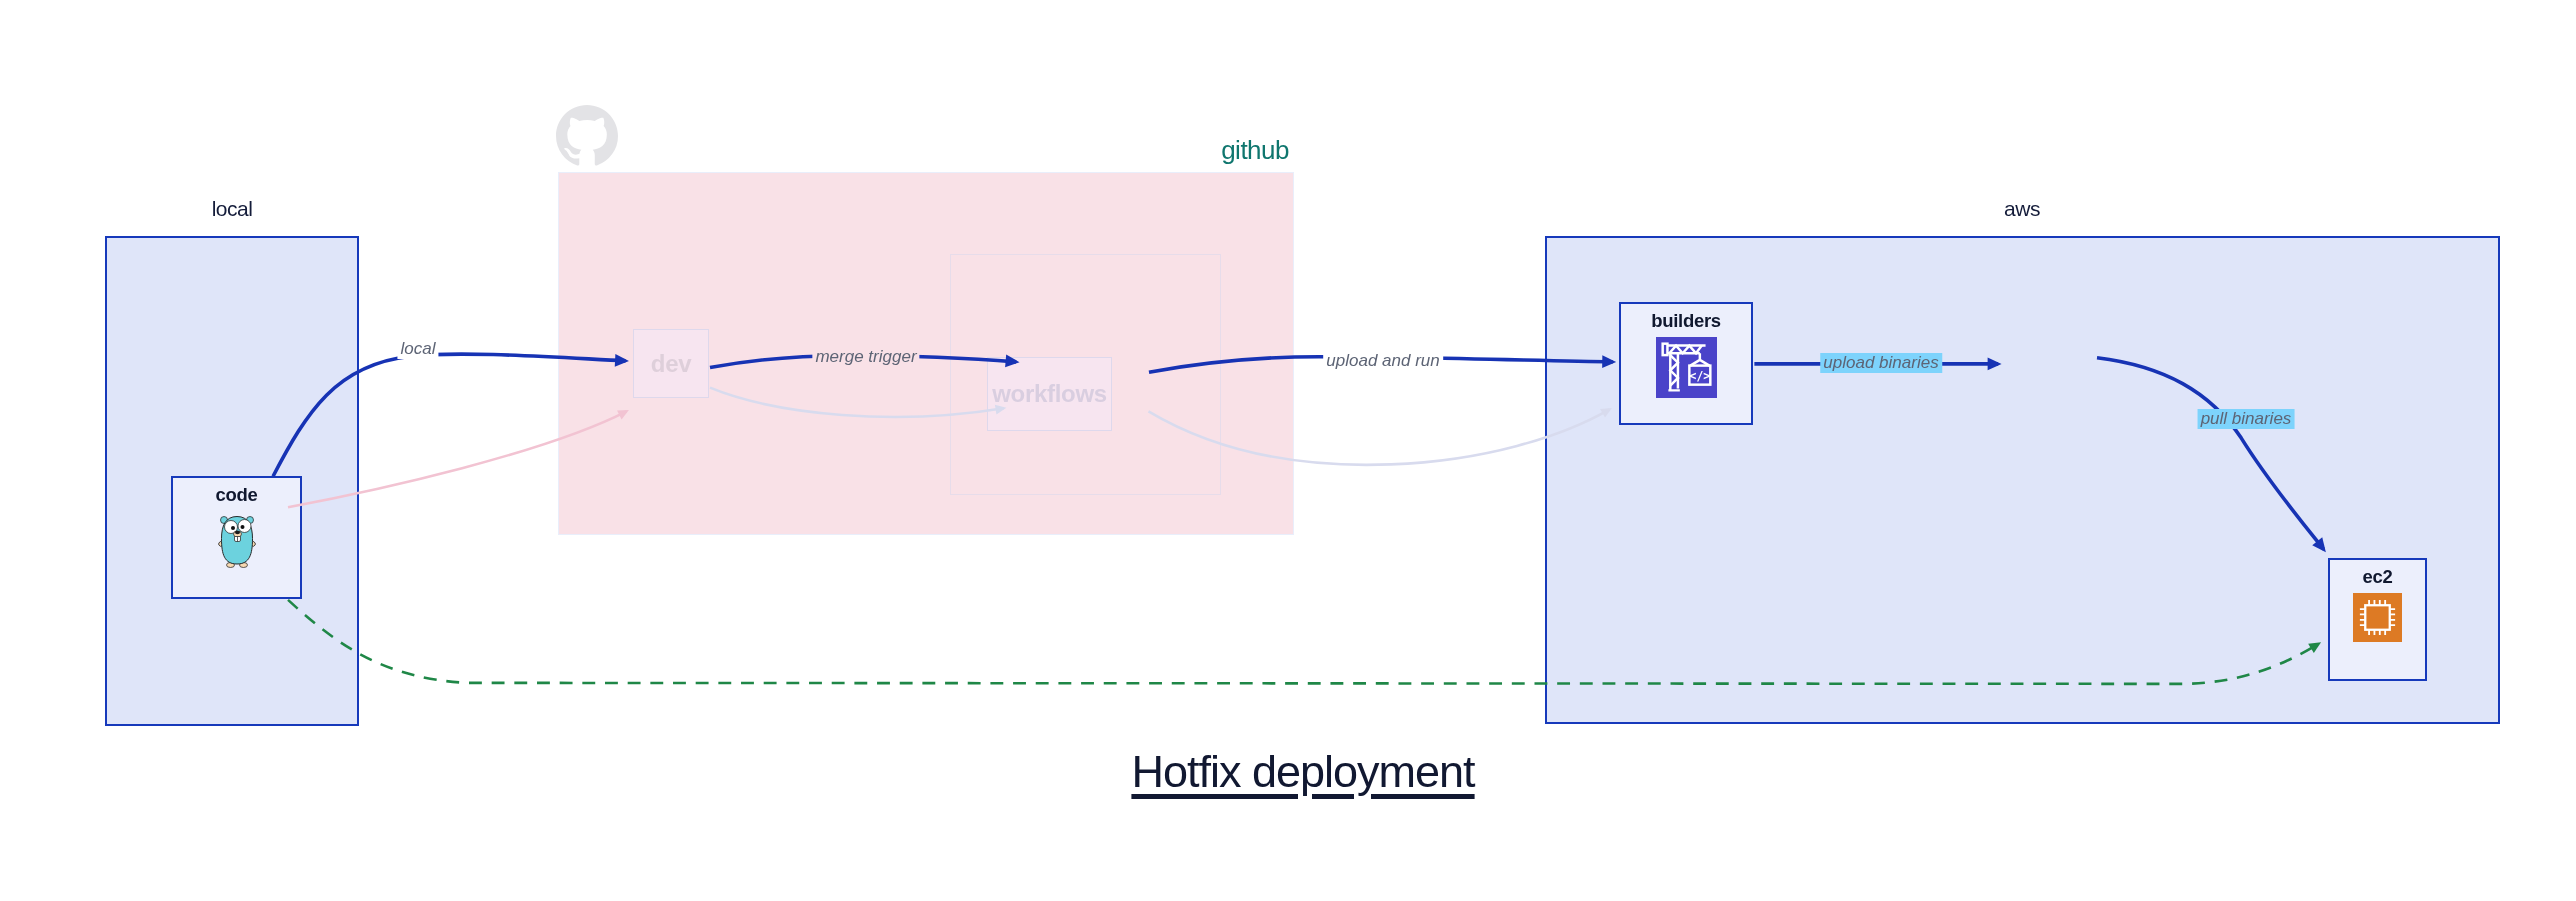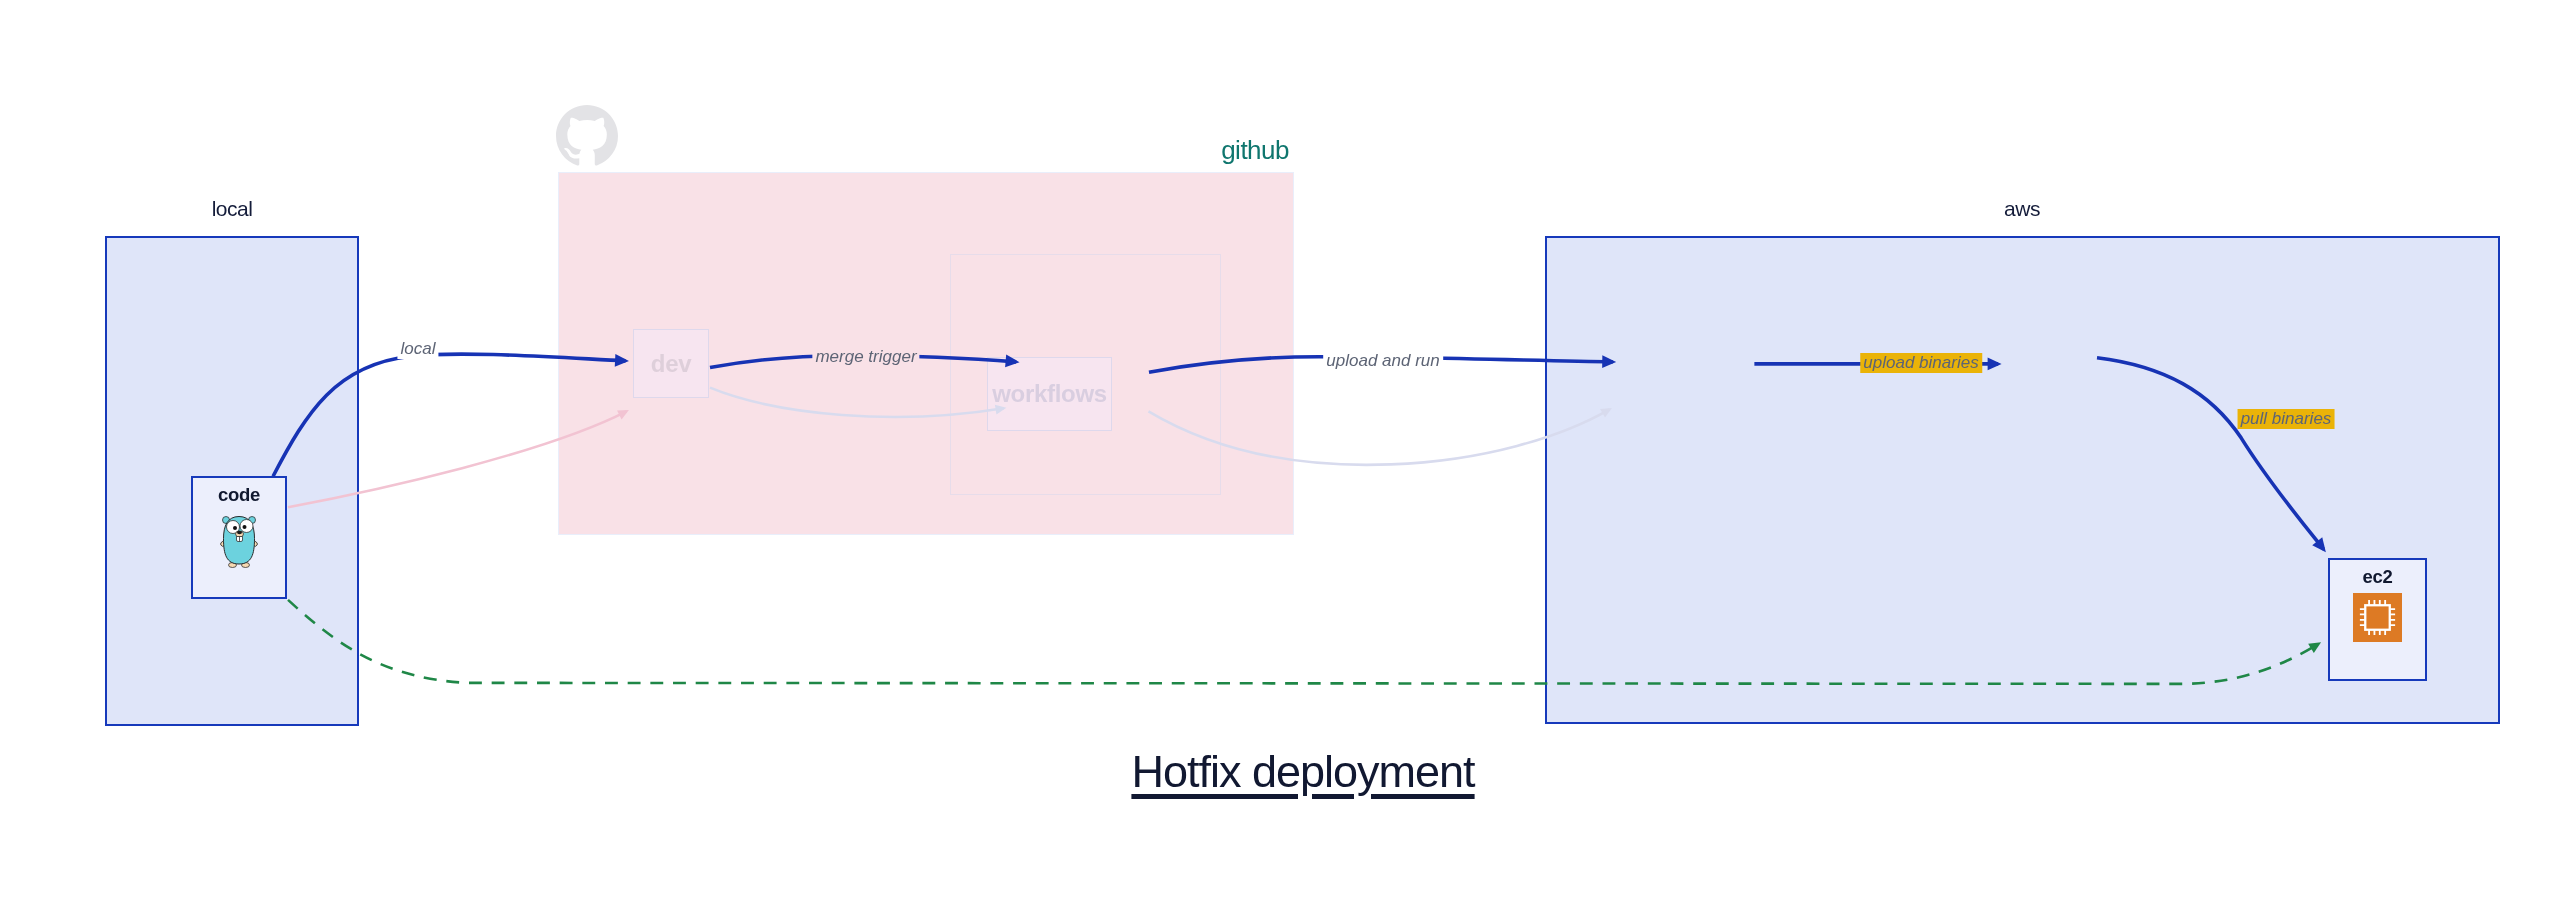--- a/index.html
+++ b/index.html
@@ -25,21 +25,21 @@
   .node-faded .node-label{font-weight:bold;font-size:24px;letter-spacing:-0.3px;}
   .dev-label{color:#decfda;}
   .wf-label{color:#d9cee0;}
   .node-icon{margin-top:5.2px;}
 
   
   .edge-label{position:absolute;font-style:italic;font-size:17px;color:#5d6475;
               transform:translate(-50%,-50%);white-space:nowrap;padding:0 3.1px;z-index:6;}
   .bg-white{background:#ffffff;}
   .bg-pink{background:#f9e1e7;}
-  .bg-aws{background:#eab308;margin-left:40px;}
+  .bg-aws{background:#7dd3fc;}
 
   
   .diagram-title{position:absolute;left:1303px;top:746px;transform:translateX(-50%);
                  font-size:45px;letter-spacing:-1px;color:#111831;white-space:nowrap;
                  text-decoration:underline;text-decoration-thickness:4.6px;text-underline-offset:7.2px;}
 
   
   #edge-layer{position:absolute;left:0;top:0;z-index:5;pointer-events:none;}
   .octocat{position:absolute;left:556px;top:105px;}
   .gh-right{position:absolute;left:1180px;top:135px;width:109px;text-align:right;
@@ -57,21 +57,21 @@
 
   <div class="group-box local-box" style="left:105px;top:236px;width:254px;height:490px;"></div>
   <div class="group-box github-box" style="left:558px;top:172px;width:736px;height:363px;"></div>
   <div class="group-box master-box" style="left:950px;top:254px;width:271px;height:241px;"></div>
   <div class="group-box aws-box" style="left:1545px;top:236px;width:955px;height:488px;"></div>
 
   <svg class="octocat" width="62" height="62" viewBox="0 0 16 16">
     <path fill="#e3e3e6" d="M8 0C3.58 0 0 3.58 0 8c0 3.54 2.29 6.53 5.47 7.59.4.07.55-.17.55-.38 0-.19-.01-.82-.01-1.49-2.01.37-2.53-.49-2.69-.94-.09-.23-.48-.94-.82-1.13-.28-.15-.68-.52-.01-.53.63-.01 1.08.58 1.23.82.72 1.21 1.87.87 2.33.66.07-.52.28-.87.51-1.07-1.78-.2-3.64-.89-3.64-3.95 0-.87.31-1.59.82-2.15-.08-.2-.36-1.02.08-2.12 0 0 .67-.21 2.2.82.64-.18 1.32-.27 2-.27s1.36.09 2 .27c1.53-1.04 2.2-.82 2.2-.82.44 1.1.16 1.92.08 2.12.51.56.82 1.27.82 2.15 0 3.07-1.87 3.75-3.65 3.95.29.25.54.73.54 1.48 0 1.07-.01 1.93-.01 2.2 0 .21.15.46.55.38A8.01 8.01 0 0 0 16 8c0-4.42-3.58-8-8-8z"></path>
   </svg>
 
-  <div class="node node-strong" style="left:191px;top:476px;width:96px;height:123px;">
+  <div class="node node-strong" style="left:171px;top:476px;width:131px;height:123px;">
     <div class="node-label">code</div>
     <svg class="node-icon" width="40" height="58" viewBox="0 0 80 110">
       <ellipse cx="10" cy="62" rx="7" ry="5" fill="#f7d9b2" stroke="#2a2a2a" stroke-width="1.5" transform="rotate(-25 10 62)"></ellipse>
       <ellipse cx="70" cy="62" rx="7" ry="5" fill="#f7d9b2" stroke="#2a2a2a" stroke-width="1.5" transform="rotate(25 70 62)"></ellipse>
       <ellipse cx="27" cy="105" rx="8" ry="5" fill="#f7d9b2" stroke="#2a2a2a" stroke-width="1.5"></ellipse>
       <ellipse cx="53" cy="105" rx="8" ry="5" fill="#f7d9b2" stroke="#2a2a2a" stroke-width="1.5"></ellipse>
       <circle cx="14" cy="15" r="7" fill="#6cd2de" stroke="#2a2a2a" stroke-width="1.5"></circle>
       <circle cx="66" cy="15" r="7" fill="#6cd2de" stroke="#2a2a2a" stroke-width="1.5"></circle>
       <path d="M40,8 C17,8 9,27 9,52 C9,84 15,103 40,103 C65,103 71,84 71,52 C71,27 63,8 40,8 z" fill="#6cd2de" stroke="#2a2a2a" stroke-width="2"></path>
       <circle cx="28" cy="29" r="13" fill="#ffffff" stroke="#2a2a2a" stroke-width="1.5"></circle>
@@ -85,20 +85,36 @@
   </div>
 
   <div class="node node-faded" style="left:633px;top:329px;width:76px;height:69px;">
     <div class="node-label dev-label">dev</div>
   </div>
 
   <div class="node node-faded" style="left:987px;top:357px;width:125px;height:74px;">
     <div class="node-label wf-label">workflows</div>
   </div>
 
+  <div class="node node-strong" style="left:1619px;top:302px;width:134px;height:123px;">
+    <div class="node-label">builders</div>
+    <svg class="node-icon" width="61" height="61" viewBox="0 0 64 64">
+      <rect x="0" y="0" width="64" height="64" fill="#4a43c9"></rect>
+      <g stroke="#ffffff" stroke-width="2.6" fill="none">
+        <rect x="7" y="7" width="5" height="12"></rect>
+        <path d="M12,9 H52 M12,17 H46"></path>
+        <path d="M14,17 L21,9 L28,17 L35,9 L42,17 L48,9"></path>
+        <path d="M15,17 V56 M23,17 V54 M13,56 H25"></path>
+        <path d="M15,19 L23,27 L15,35 L23,43 L15,51"></path>
+        <path d="M46,17 V24 M46,24 L36,30 M46,24 L56,30"></path>
+        <rect x="35" y="30" width="22" height="20"></rect>
+      </g>
+      <text x="46" y="45" font-size="12" font-weight="bold" fill="#ffffff" text-anchor="middle" font-family="DejaVu Sans Mono, monospace">&lt;/&gt;</text>
+    </svg>
+  </div>
 
 
   <div class="node node-strong" style="left:2328px;top:558px;width:99px;height:123px;">
     <div class="node-label">ec2</div>
     <svg class="node-icon" width="49" height="49" viewBox="0 0 64 64">
       <rect x="0" y="0" width="64" height="64" fill="#dd7a24"></rect>
       <g stroke="#ffffff" stroke-width="3" fill="none">
         <rect x="16" y="16" width="32" height="32"></rect>
       </g>
       <g stroke="#ffffff" stroke-width="2.4" fill="none">

